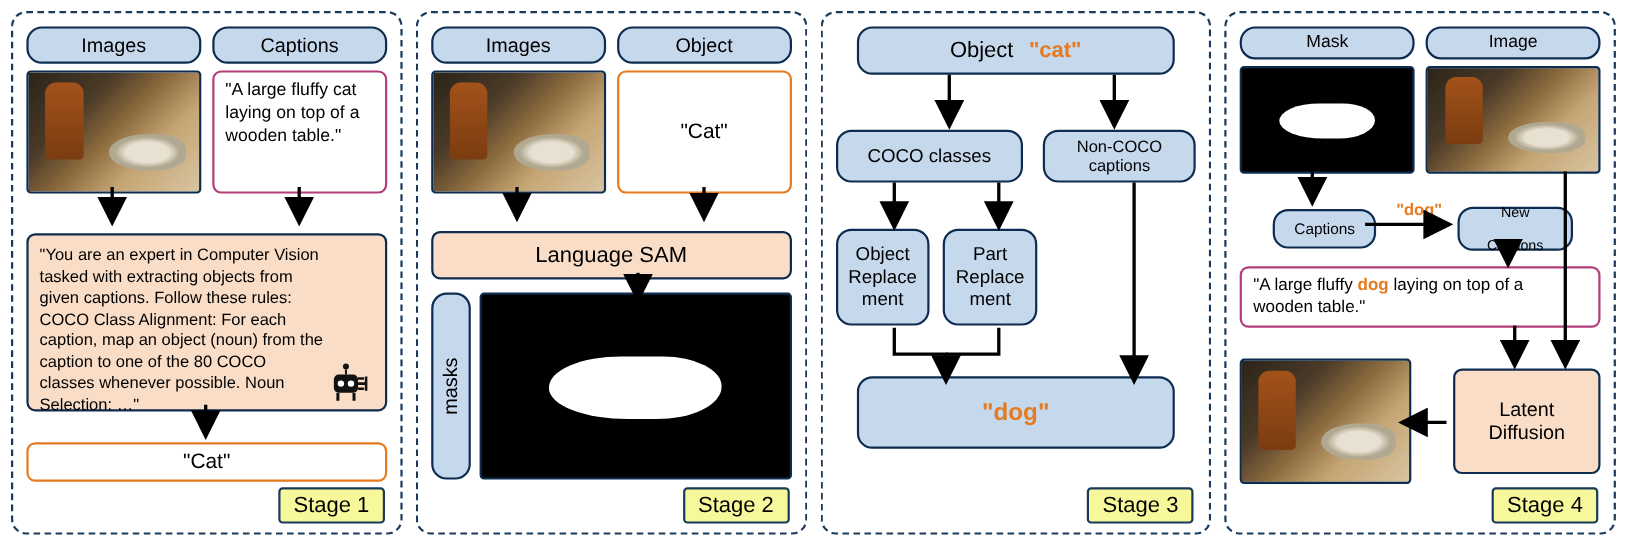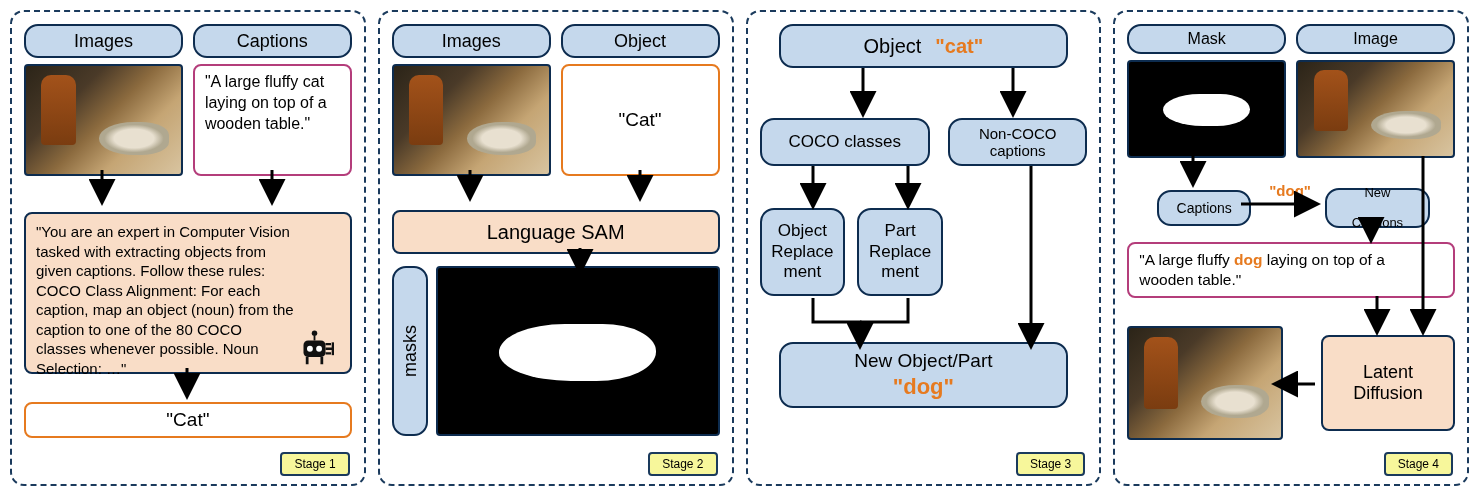--- a/index.html
+++ b/index.html
@@ -23,21 +23,21 @@
     background: #fff;
   }
   .stage-label {
     position: absolute;
     bottom: 8px;
     right: 14px;
     background: #f7f79b;
     border: 2px solid #1a3a5c;
     border-radius: 4px;
     padding: 3px 12px;
-    font-size: 12px;
+    font-size: 20px;
     margin-left: 32px;
   }
   .box {
     border: 2px solid #0d2c4f;
     border-radius: 8px;
     text-align: center;
     font-size: 18px;
     display: flex;
     align-items: center;
     justify-content: center;
@@ -187,21 +187,20 @@
         <span>Replace</span>
         <span>ment</span>
     </div>
     <div class="box blue-box" style="flex:1; height:88px; font-size:17px; flex-direction:column; line-height:1.2;text-align:center;">
       <span>Part</span>
         <span>Replace</span>
         <span>ment</span>
     </div>
   </div>
   <div class="box blue-box" style="margin-top:46px; width:88%; margin-left:auto; margin-right:auto; height:66px; font-size:19px; flex-direction:column; line-height:1.25;">
-    <span>New Object/Part</span>
     <span class="hl" style="font-size:22px;">"dog"</span>
   </div>
 
   <svg class="arrows" width="360" height="476">
     <defs>
         <marker id="ah3" markerWidth="9" markerHeight="9" refX="7" refY="4.5" orient="auto">
           <path d="M0,0 L9,4.5 L0,9 z" fill="#000"></path>
         </marker>
       </defs>
 

